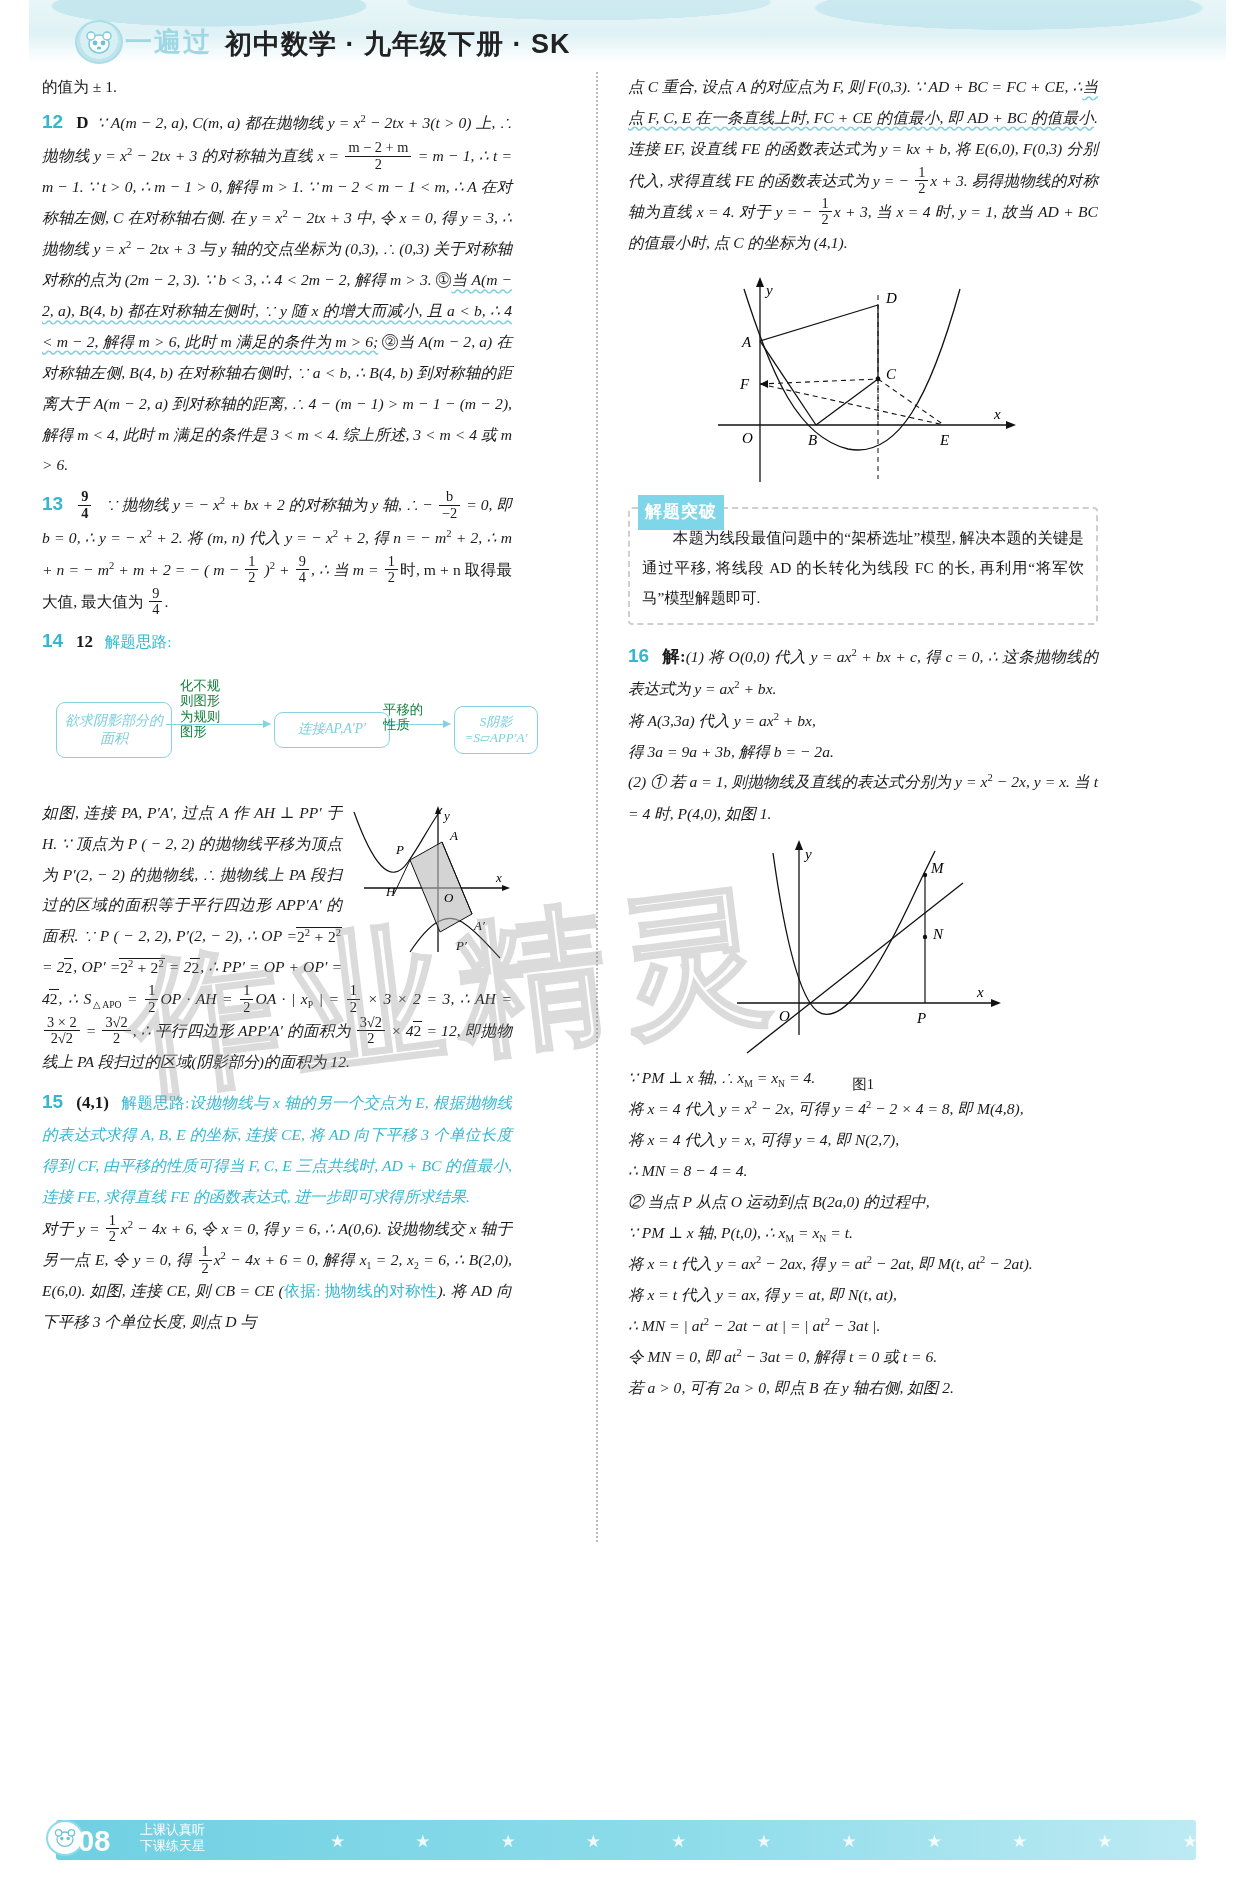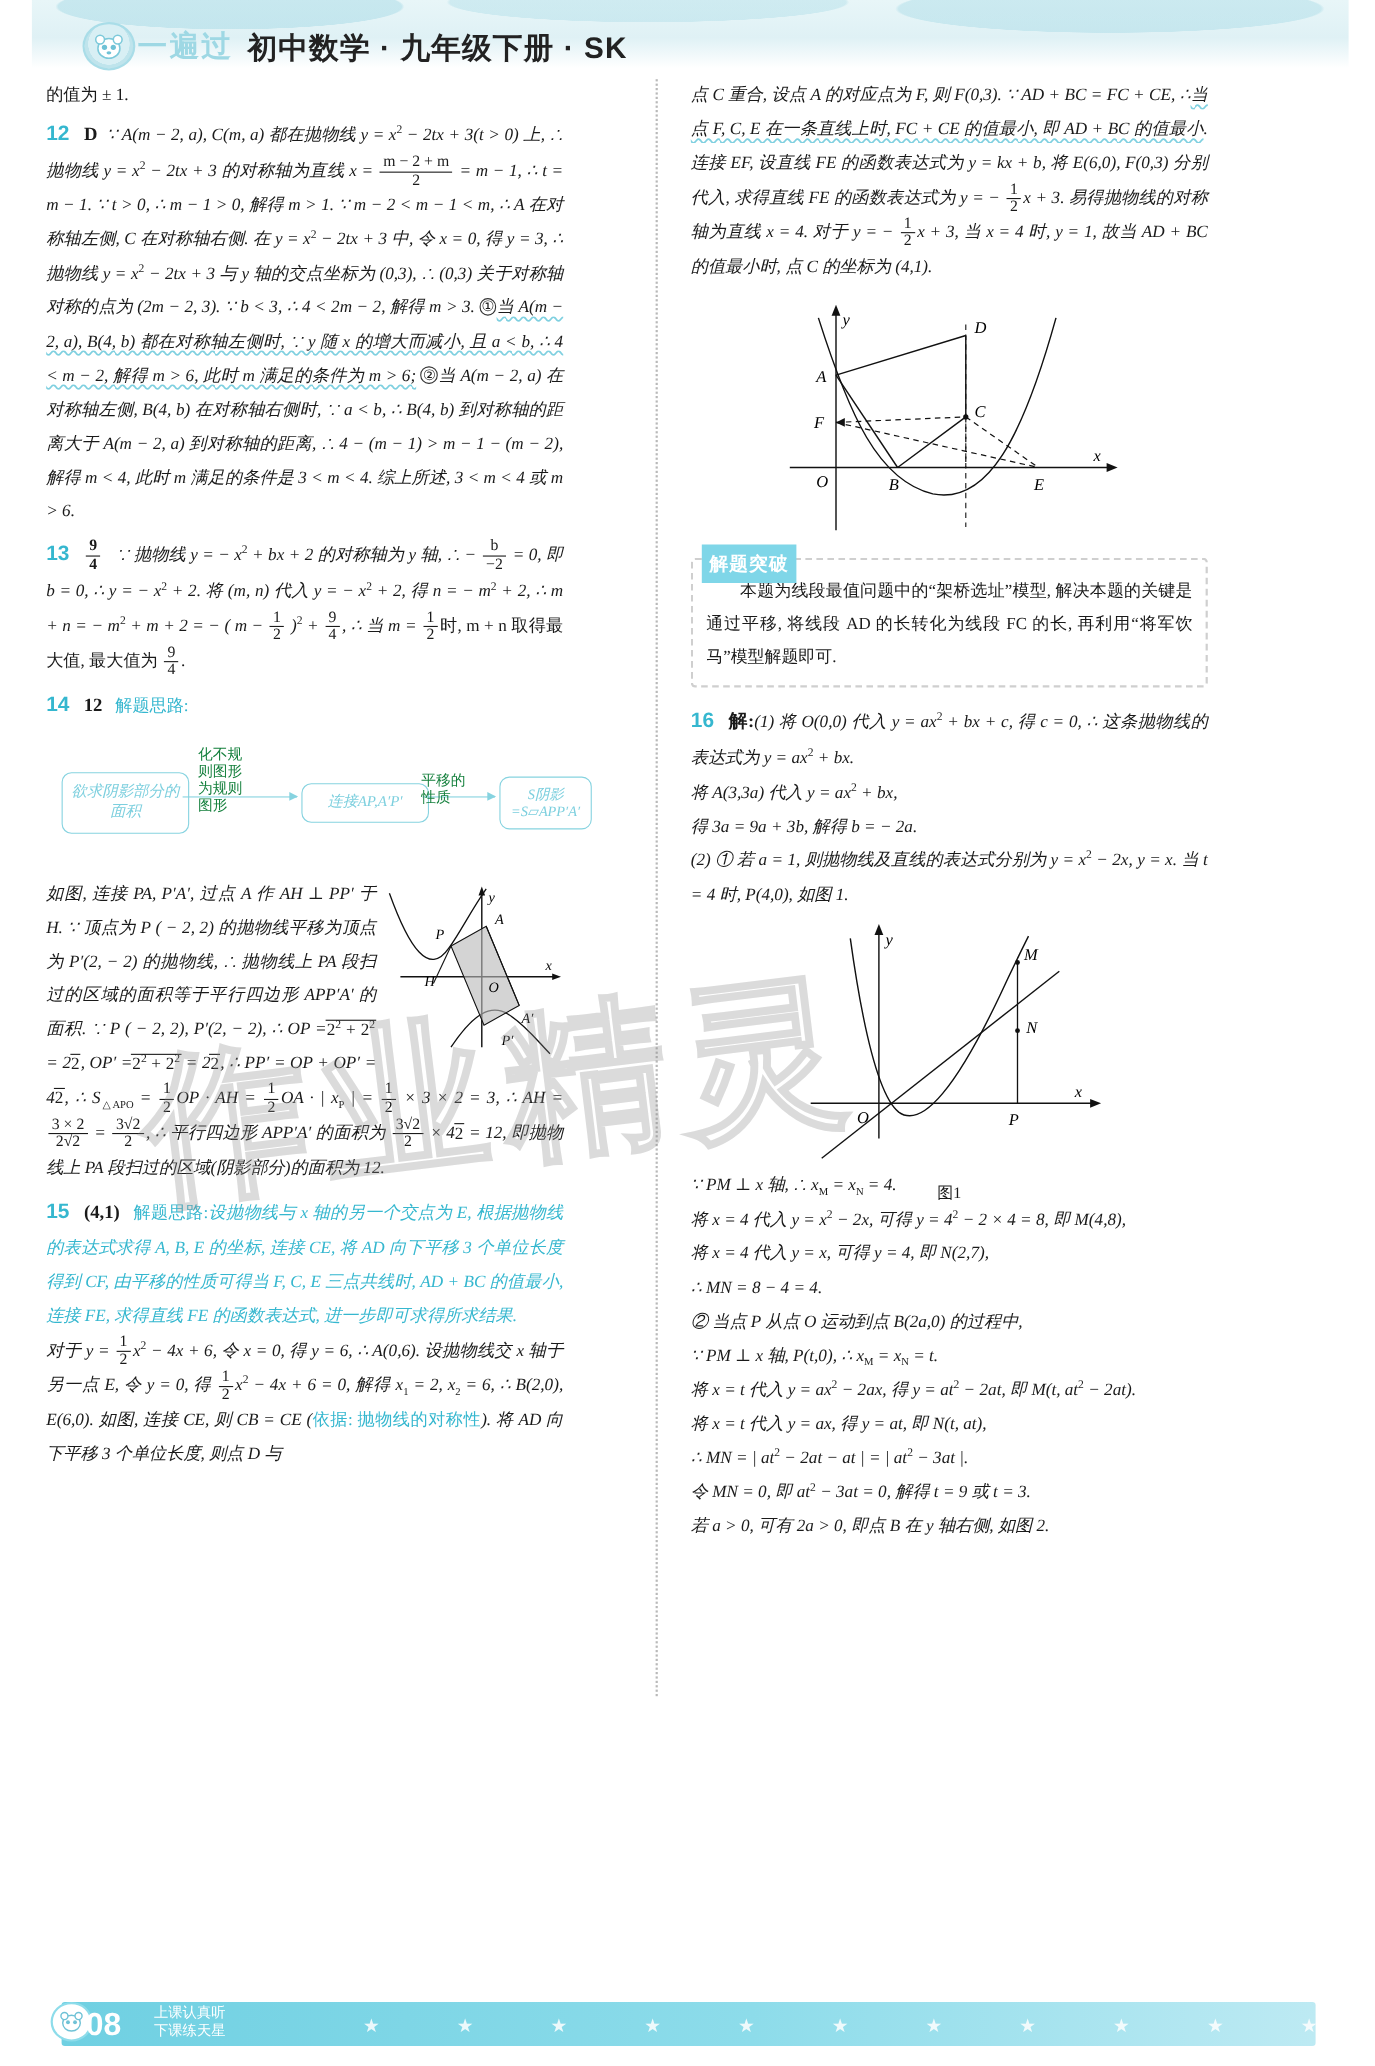--- a/index.html
+++ b/index.html
@@ -85,21 +85,21 @@
     content:"";position:absolute;right:-1px;top:-4.5px;
     border-left:8px solid #86d3e0;border-top:4.5px solid transparent;border-bottom:4.5px solid transparent;
   }
   
   .tipbox{
     border:2px dashed #cfcfcf;border-radius:4px;margin:10px 0 12px 0;padding:14px 12px 10px 12px;
     position:relative;
   }
   .tiptag{
     position:absolute;left:8px;top:-14px;background:#7fd6e8;color:#fff;font-weight:bold;
-    font-size:17px;padding:1px 7px;font-family:Liberation Sans, sans-serif;letter-spacing:1px;
+    font-size:17px;padding:1px 7px;font-family:Liberation Mono, monospace;letter-spacing:1px;
   }
   .tipbox p{font-size:15.4px;line-height:1.95;}
   
   .fig{position:relative;}
   .figcap{text-align:center;font-size:14.5px;margin-top:2px;}
   
   .footer{position:absolute;left:0;bottom:0;width:1250px;height:86px;}
   .fbar{
     position:absolute;left:56px;bottom:18px;width:1140px;height:40px;
     background:linear-gradient(90deg,#6fd0e2 0%,#8ddcea 55%,#bdeaf3 100%);
@@ -337,21 +337,21 @@
 
   <p style="margin-top:6px;"><span class="it">∵ PM ⊥ x 轴, ∴ x</span><sub>M</sub><span class="it"> = x</span><sub>N</sub><span class="it"> = 4.</span></p>
   <p><span class="it">将 x = 4 代入 y = x</span><sup>2</sup><span class="it"> − 2x, 可得 y = 4</span><sup>2</sup><span class="it"> − 2 × 4 = 8, 即 M(4,8),</span></p>
   <p><span class="it">将 x = 4 代入 y = x, 可得 y = 4, 即 N(2,7),</span></p>
   <p><span class="it">∴ MN = 8 − 4 = 4.</span></p>
   <p><span class="it">② 当点 P 从点 O 运动到点 B(2a,0) 的过程中,</span></p>
   <p><span class="it">∵ PM ⊥ x 轴, P(t,0), ∴ x</span><sub>M</sub><span class="it"> = x</span><sub>N</sub><span class="it"> = t.</span></p>
   <p><span class="it">将 x = t 代入 y = ax</span><sup>2</sup><span class="it"> − 2ax, 得 y = at</span><sup>2</sup><span class="it"> − 2at, 即 M(t, at</span><sup>2</sup><span class="it"> − 2at).</span></p>
   <p><span class="it">将 x = t 代入 y = ax, 得 y = at, 即 N(t, at),</span></p>
   <p><span class="it">∴ MN = | at</span><sup>2</sup><span class="it"> − 2at − at | = | at</span><sup>2</sup><span class="it"> − 3at |.</span></p>
-  <p><span class="it">令 MN = 0, 即 at</span><sup>2</sup><span class="it"> − 3at = 0, 解得 t = 9 或 t = 3.</span></p>
+  <p><span class="it">令 MN = 0, 即 at</span><sup>2</sup><span class="it"> − 3at = 0, 解得 t = 0 或 t = 6.</span></p>
   <p><span class="it">若 a &gt; 0, 可有 2a &gt; 0, 即点 B 在 y 轴右侧, 如图 2.</span></p>
 </div>
 
 <div class="wm">
   <span>作业精灵</span>
 </div>
 
 <div class="footer">
   <div class="fbar"></div>
   <div class="fstars">★★★★★★★★★★★</div>

